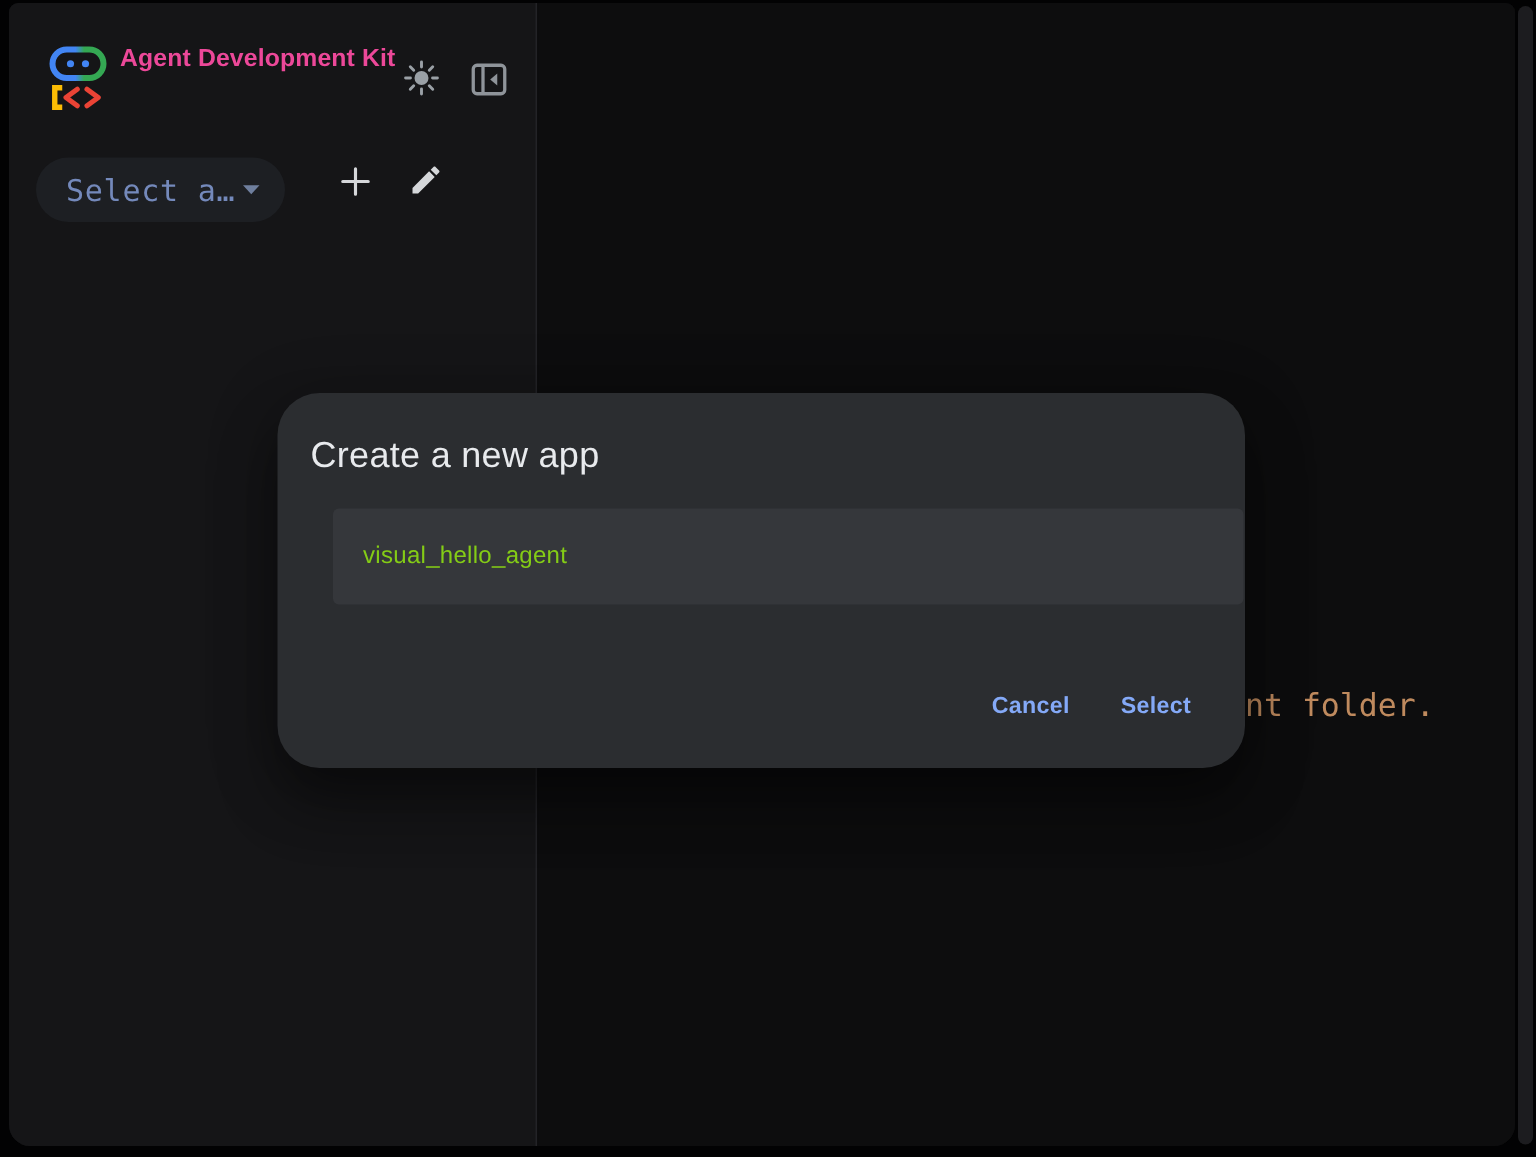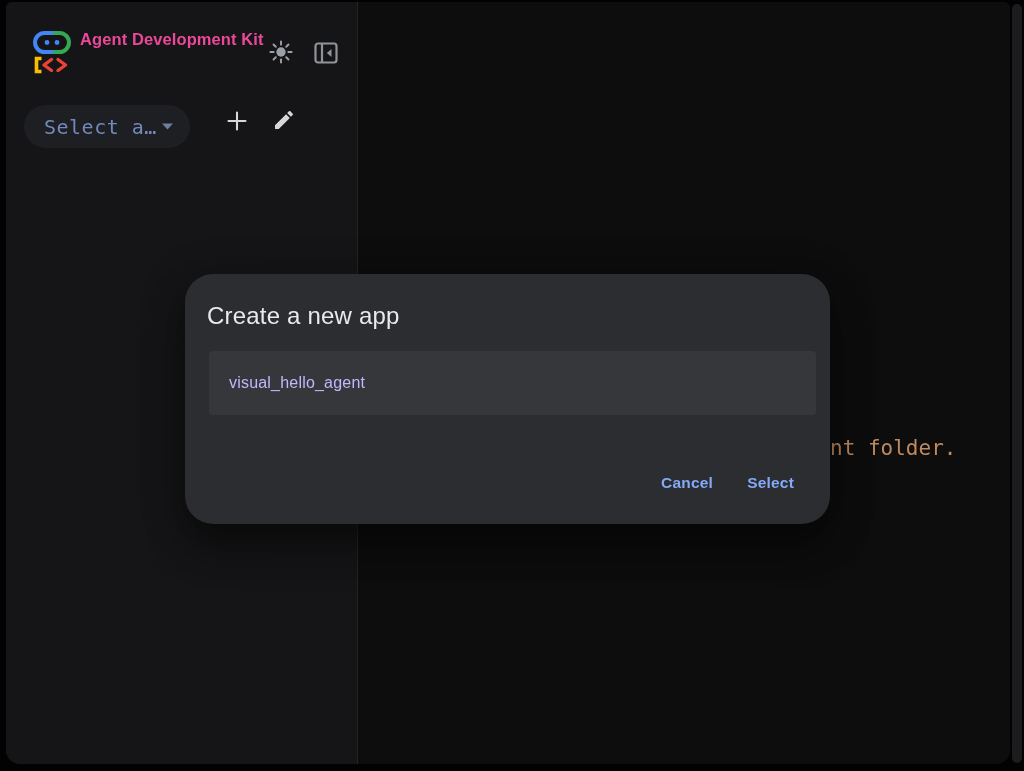--- a/index.html
+++ b/index.html
@@ -31,32 +31,32 @@
 
   .select-pill { position:absolute; left:18px; top:103px; width:166px; height:43px;
                  background:#1d1f23; border:none; border-radius:22px; cursor:pointer;
                  display:flex; align-items:center; justify-content:space-between;
                  padding:0 16px 0 20px; }
   .select-pill .lbl { color:#7489bb; font-family:"DejaVu Sans Mono", monospace;
                       font-size:20px; letter-spacing:.5px; white-space:nowrap; }
 
   .main-area { position:absolute; left:353px; top:0; right:0; bottom:0; background:#0d0d0e; }
 
-  .code-fragment { position:absolute; left:824px; top:434px; z-index:1;
+  .code-fragment { position:absolute; left:824px; top:456px; z-index:1;
                    color:#bf8a5e; font-family:"DejaVu Sans Mono", monospace;
                    font-size:21px; letter-spacing:0; white-space:pre; }
 
   .dialog { position:absolute; left:185px; top:262px; width:645px; height:250px;
             background:#2b2d30; border-radius:28px; z-index:10;
-            box-shadow:0 24px 38px rgba(0,0,0,.38), 0 9px 46px rgba(0,0,0,.28);margin-top:12px; }
+            box-shadow:0 24px 38px rgba(0,0,0,.38), 0 9px 46px rgba(0,0,0,.28); }
   .dialog h1 { position:absolute; left:22px; top:26px; color:#e8eaed;
                font-size:24px; font-weight:400; line-height:32px; letter-spacing:.2px; }
-  .dialog input { position:absolute; left:24px; top:77px; width:607px; height:64px;
+  .dialog input { position:absolute; left:37px; top:77px; width:607px; height:64px;
                   background:#35373b; border:none; border-radius:4px; outline:none;
-                  color:#c4b5fd; font-family:"Liberation Sans", sans-serif;
+                  color:#84cc16; font-family:"Liberation Sans", sans-serif;
                   font-size:16px; padding:0 20px; letter-spacing:.2px; }
   .actions { position:absolute; right:26px; bottom:24px; display:flex; gap:14px; }
   .actions button { background:none; border:none; cursor:pointer; color:#84a9f7;
                     font-family:Liberation Sans, sans-serif; font-size:15.5px;
                     font-weight:700; letter-spacing:.2px; padding:8px 10px; border-radius:18px; }
 </style>
 </head>
 <body>
 
 <div class="screen">

